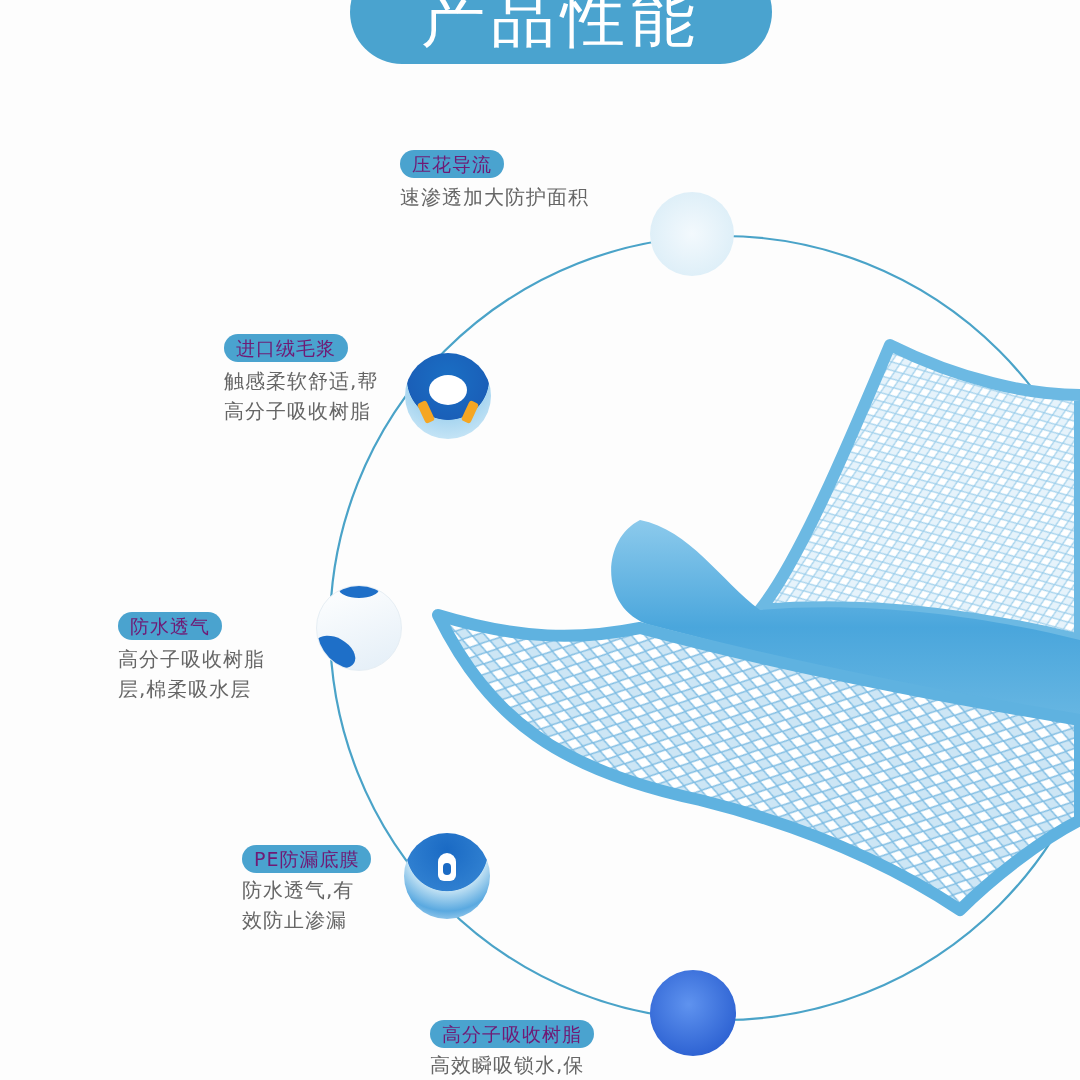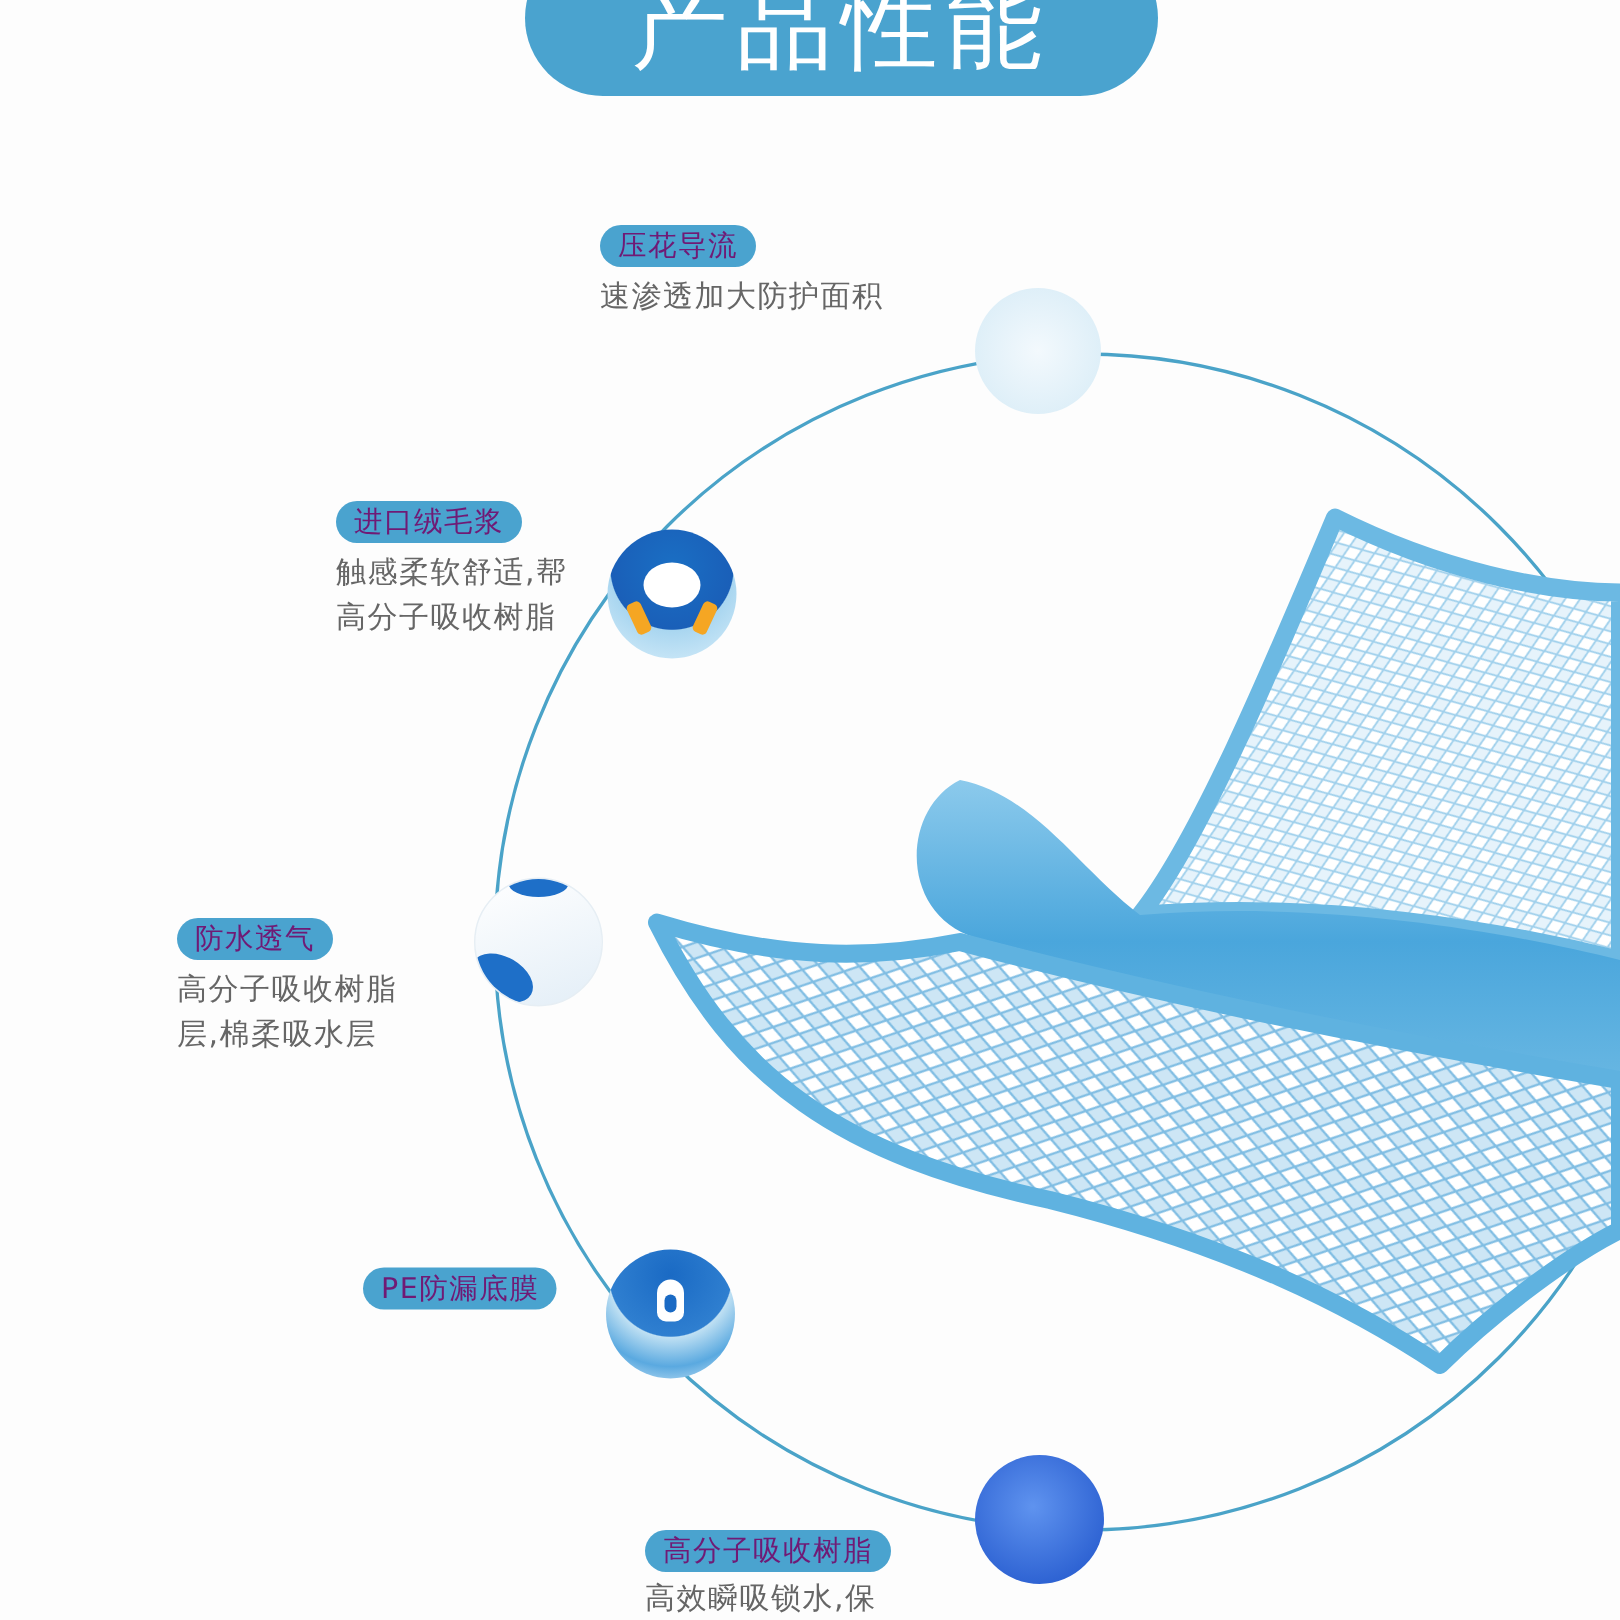--- a/index.html
+++ b/index.html
@@ -96,20 +96,24 @@
     <div>层,棉柔吸水层</div>
   </div>
 </div>
 <div class="bubble" style="left:316px; top:585px; width:84px; height:84px; background:linear-gradient(160deg, #ffffff, #e3eef7); overflow:hidden; border:1px solid #e6eef4;">
   <div style="position:absolute; left:22px; top:-6px; width:40px; height:18px; background:#1e6fc8; border-radius:50%;"></div>
   <div style="position:absolute; left:-4px; top:52px; width:44px; height:28px; background:#1e6fc8; border-radius:50%; transform:rotate(30deg);"></div>
 </div>
 
 <div class="feature" style="left:242px; top:845px;">
   <span class="tag">PE防漏底膜</span>
+  <div class="desc" style="margin-top:2px;">
+    <div>防水透气,有</div>
+    <div>效防止渗漏</div>
+  </div>
 </div>
 <div class="bubble" style="left:404px; top:833px; width:86px; height:86px; background:radial-gradient(circle at 50% 20%, #1a6ac4 0%, #2f7fd0 50%, #bfe0f3 51%, #5aa9e0 75%, #d8ecf8 100%);">
   <div style="position:absolute; left:34px; top:20px; width:18px; height:28px; background:#ffffff; border-radius:9px 9px 6px 6px;"></div>
   <div style="position:absolute; left:39px; top:30px; width:8px; height:12px; background:#1a6ac4; border-radius:4px;"></div>
 </div>
 
 <div class="feature" style="left:430px; top:1020px;">
   <span class="tag">高分子吸收树脂</span>
   <div class="desc" style="margin-top:2px;">
     <div>高效瞬吸锁水,保</div>

